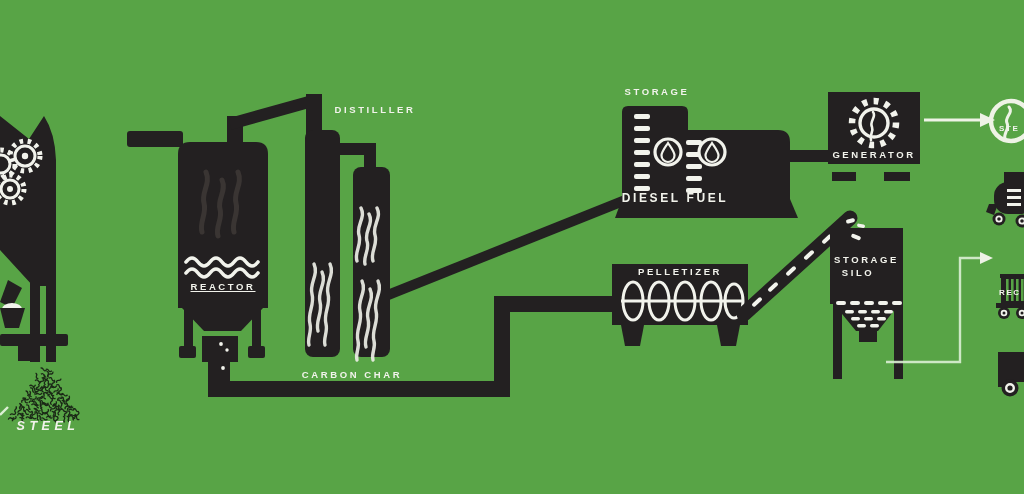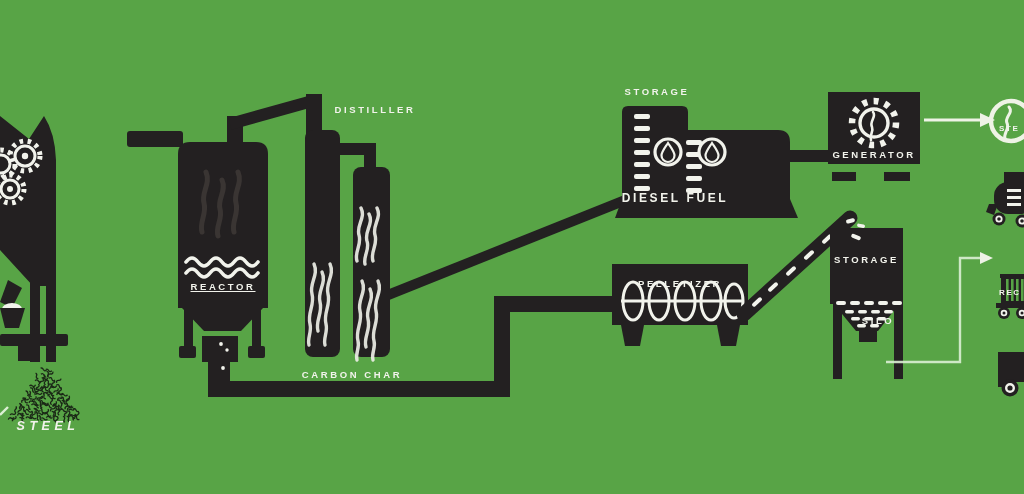--- a/index.html
+++ b/index.html
@@ -376,20 +376,20 @@
       </g>
   <line x1="0" y1="415" x2="8" y2="407" stroke="#dcefd4" stroke-width="2.4"></line>
 </svg>
 
 <div class="lbl" style="left:305px;top:105px;width:140px;">DISTILLLER</div>
 <div class="lbl" style="left:178px;top:282px;width:90px;text-decoration:underline;">REACTOR</div>
 <div class="lbl" style="left:282px;top:370px;width:140px;">CARBON CHAR</div>
 <div class="lbl" style="left:620px;top:87px;width:74px;">STORAGE</div>
 <div class="lbl" style="left:620px;top:192px;width:110px;font-size:12px;">DIESEL FUEL</div>
 <div class="lbl" style="left:828px;top:150px;width:92px;text-align:center;">GENERATOR</div>
-<div class="lbl" style="left:612px;top:279px;width:136px;">PELLETIZER</div>
+<div class="lbl" style="left:612px;top:267px;width:136px;">PELLETIZER</div>
 <div class="lbl" style="left:830px;top:255px;width:73px;">STORAGE</div>
-<div class="lbl" style="left:850px;top:268px;width:56px;margin-top:48px;">SILO</div>
+<div class="lbl" style="left:830px;top:268px;width:56px;">SILO</div>
 <div class="lbl big" style="left:2px;top:420px;width:92px;font-style:italic;">STEEL</div>
 <div class="lbl small" style="left:999px;top:81px;">STE</div>
 <div class="lbl small" style="left:999px;top:245px;">REC</div>
 <div class="lbl small" style="left:1027px;top:254px;">CAR</div>
 </div>
 
 </body></html>

